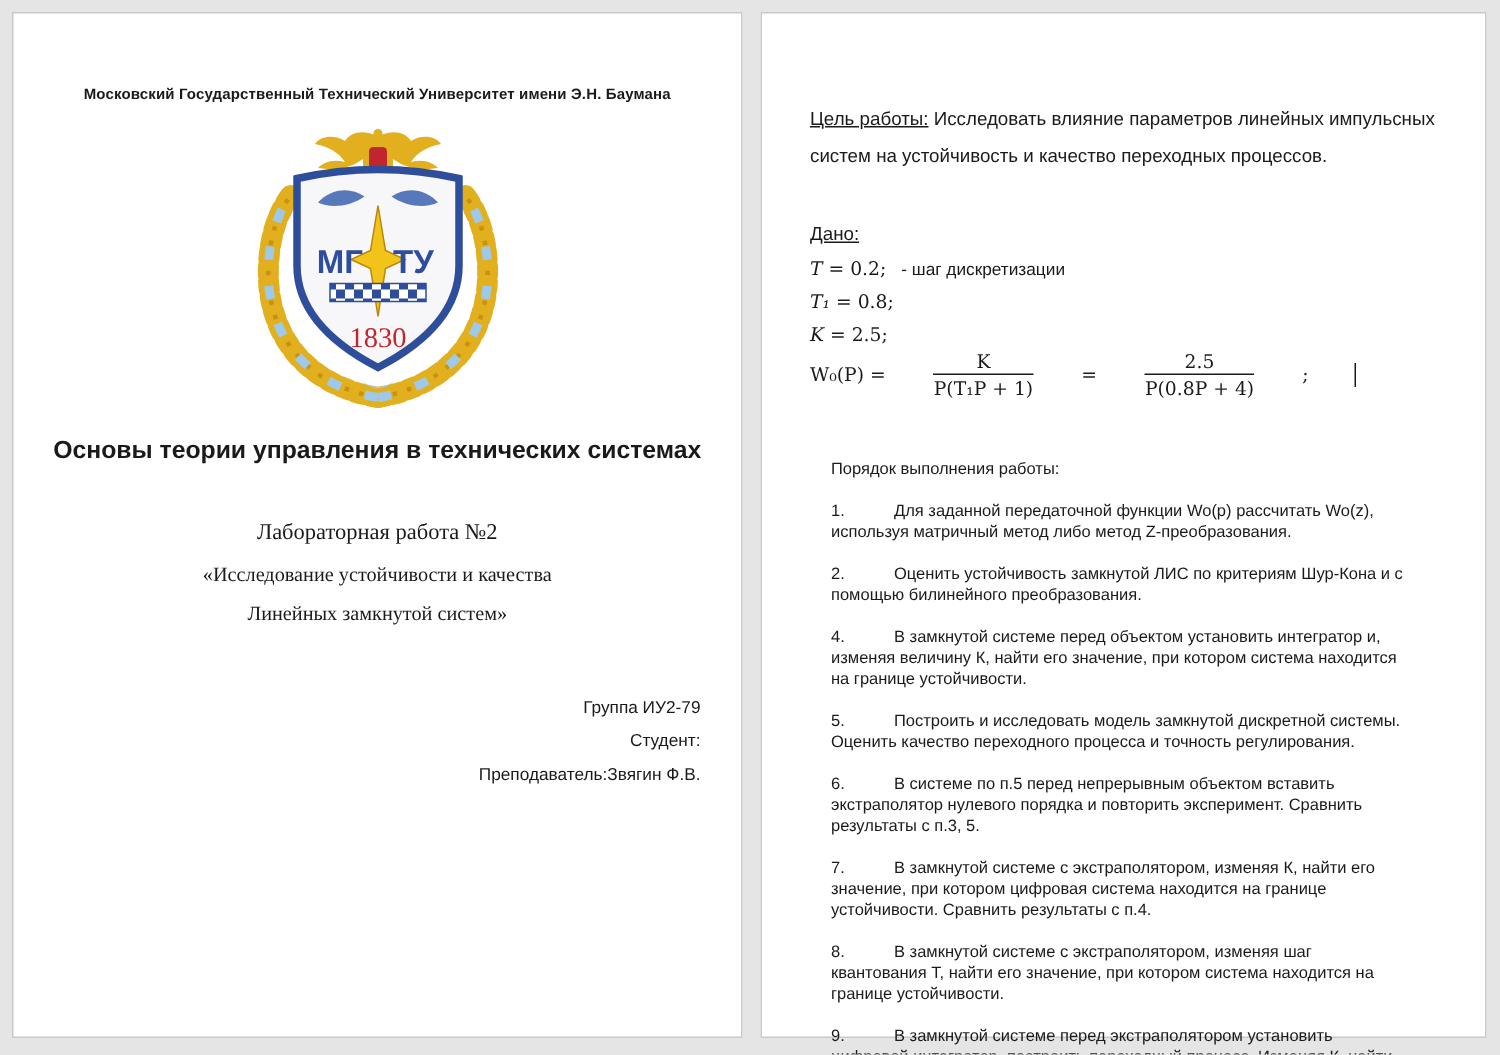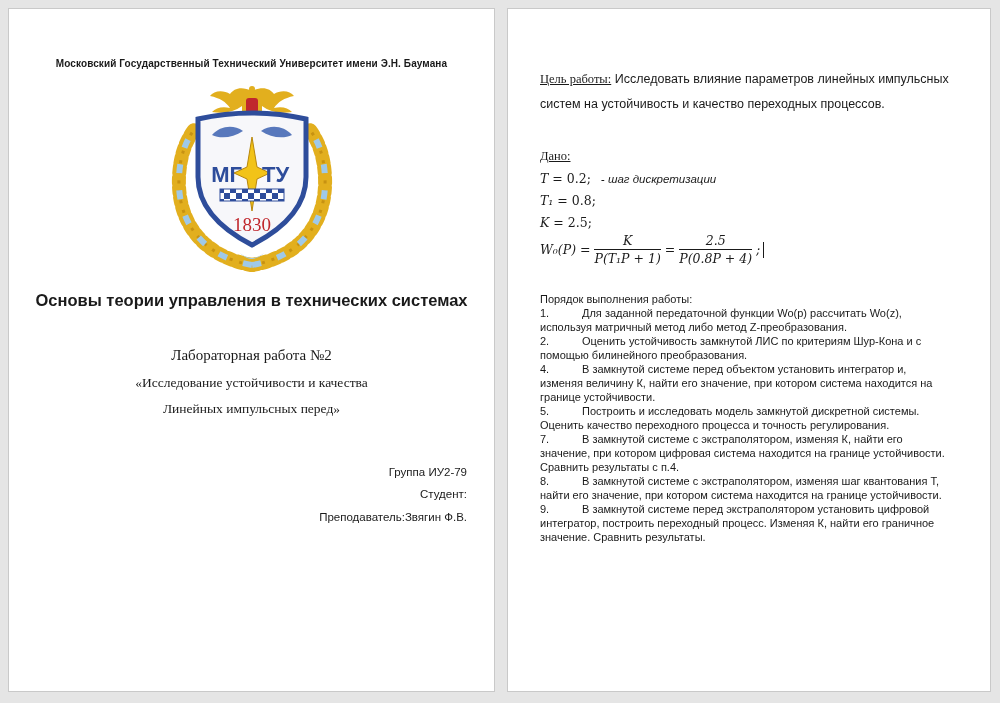--- a/index.html
+++ b/index.html
@@ -28,39 +28,39 @@
     font-family:"Liberation Serif",serif;}
   .lp-sub.s1{top:338px;font-size:15px;}
   .lp-sub.s2{top:366px;font-size:13.5px;}
   .lp-sub.s3{top:392px;font-size:13.5px;}
   .info-block{position:absolute;top:452px;right:27px;text-align:right;
     font-size:11.5px;line-height:22.4px;}
   .teacher-name{display:inline-block;}
   .lp-footer{position:absolute;top:631px;left:0;right:0;text-align:center;font-size:11.5px;}
 
   
-  .u{text-decoration:underline;font-family:Liberation Serif, serif;}
+  .u{text-decoration:underline;}
   .goal{position:absolute;top:58px;left:32px;width:430px;margin:0;
     font-size:12.5px;line-height:25px;}
   .given-label{position:absolute;top:140px;left:32px;margin:0;font-size:12.5px;}
   .math-line{position:absolute;left:32px;font-family:"DejaVu Serif",serif;
     font-size:12.5px;white-space:nowrap;}
   .math-line.m1{top:162px;} .math-line.m2{top:184px;} .math-line.m3{top:206px;}
   .mvar{font-style:italic;}
-  .mnote{font-family:"Liberation Sans",sans-serif;font-style:italic;
+  .mnote{font-family:"Liberation Sans",sans-serif;
     font-size:11.5px;margin-left:10px;}
   .formula{position:absolute;top:224px;left:32px;display:flex;align-items:center;
-    font-family:"DejaVu Serif",serif;font-size:12.5px;font-style:italic;}
+    font-family:"DejaVu Serif",serif;font-size:12.5px;gap:28px;}
   .frac{display:inline-flex;flex-direction:column;text-align:center;margin:0 4px;}
   .frac .fnum{border-bottom:1.2px solid var(--text);padding:0 6px 1px;}
   .frac .fden{padding-top:1px;}
   .cursor{width:1px;height:16px;background:var(--text);display:inline-block;margin-left:3px;}
   .proc{position:absolute;top:283px;left:32px;width:410px;
     font-size:11px;line-height:14px;}
-  .proc p{margin:0;}
+  .proc p{margin:14px;}
   .pnum{display:inline-block;width:42px;}
 </style>
 </head>
 <body>
 
 <div class="page page-left">
 
   <div class="lp-header">Московский Государственный Технический Университет имени Э.Н. Баумана</div>
 
   <div class="emblem">
@@ -104,21 +104,21 @@
       <text x="88" y="146" text-anchor="middle" font-family="Liberation Serif, serif" font-size="19" fill="var(--emblem-red)">1830</text>
 
       <path d="M76,168 q12,10 24,0 q-12,12 -24,0 z" fill="var(--emblem-lightblue)"></path>
     </svg>
   </div>
 
   <div class="lp-title">Основы теории управления в технических системах</div>
 
   <div class="lp-sub s1">Лабораторная работа №2</div>
   <div class="lp-sub s2">«Исследование устойчивости и качества</div>
-  <div class="lp-sub s3">Линейных импульсных перед»</div>
+  <div class="lp-sub s3">Линейных замкнутой систем»</div>
 
   <div class="info-block">
     <div>Группа ИУ2-79</div>
     <div>Студент:</div>
     <div>
       <span>Преподаватель:</span><span class="teacher-name">Звягин Ф.В.</span>
     </div>
   </div>
 
 </div>
@@ -153,17 +153,18 @@
     <span>;</span>
     <span class="cursor"></span>
   </div>
 
   <div class="proc">
     <p>Порядок выполнения работы:</p>
     <p><span class="pnum">1.</span><span>Для заданной передаточной функции Wo(p) рассчитать Wo(z), используя матричный метод либо метод Z-преобразования.</span></p>
     <p><span class="pnum">2.</span><span>Оценить устойчивость замкнутой ЛИС по критериям Шур-Кона и с помощью билинейного преобразования.</span></p>
     <p><span class="pnum">4.</span><span>В замкнутой системе перед объектом установить интегратор и, изменяя величину К, найти его значение, при котором система находится на границе устойчивости.</span></p>
     <p><span class="pnum">5.</span><span>Построить и исследовать модель замкнутой дискретной системы. Оценить качество переходного процесса и точность регулирования.</span></p>
+    <p><span class="pnum">6.</span><span>В системе по п.5 перед непрерывным объектом вставить экстраполятор нулевого порядка и повторить эксперимент. Сравнить результаты с п.3, 5.</span></p>
     <p><span class="pnum">7.</span><span>В замкнутой системе с экстраполятором, изменяя К, найти его значение, при котором цифровая система находится на границе устойчивости. Сравнить результаты с п.4.</span></p>
     <p><span class="pnum">8.</span><span>В замкнутой системе с экстраполятором, изменяя шаг квантования Т, найти его значение, при котором система находится на границе устойчивости.</span></p>
     <p><span class="pnum">9.</span><span>В замкнутой системе перед экстраполятором установить цифровой интегратор, построить переходный процесс. Изменяя К, найти его граничное значение. Сравнить результаты.</span></p>
   </div>
 </div>
 
 </body></html>

